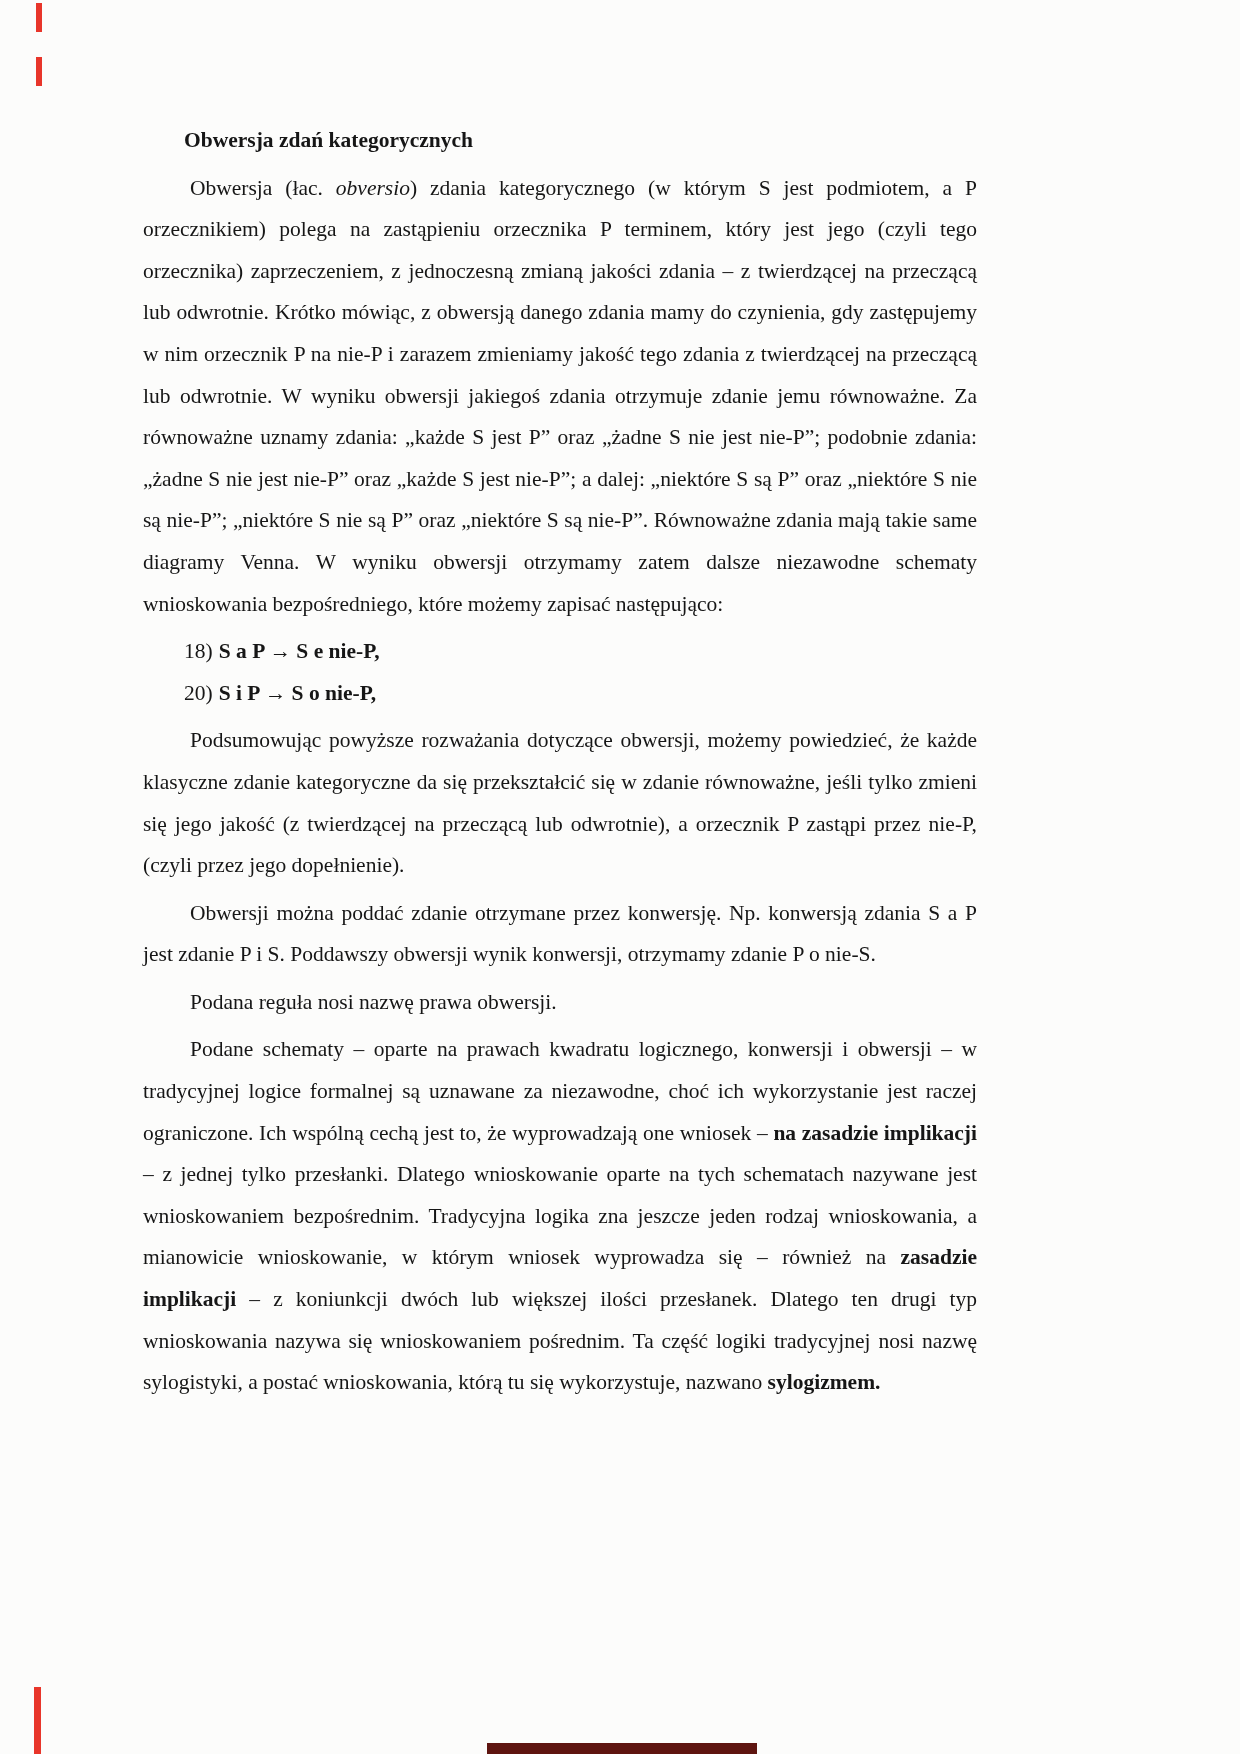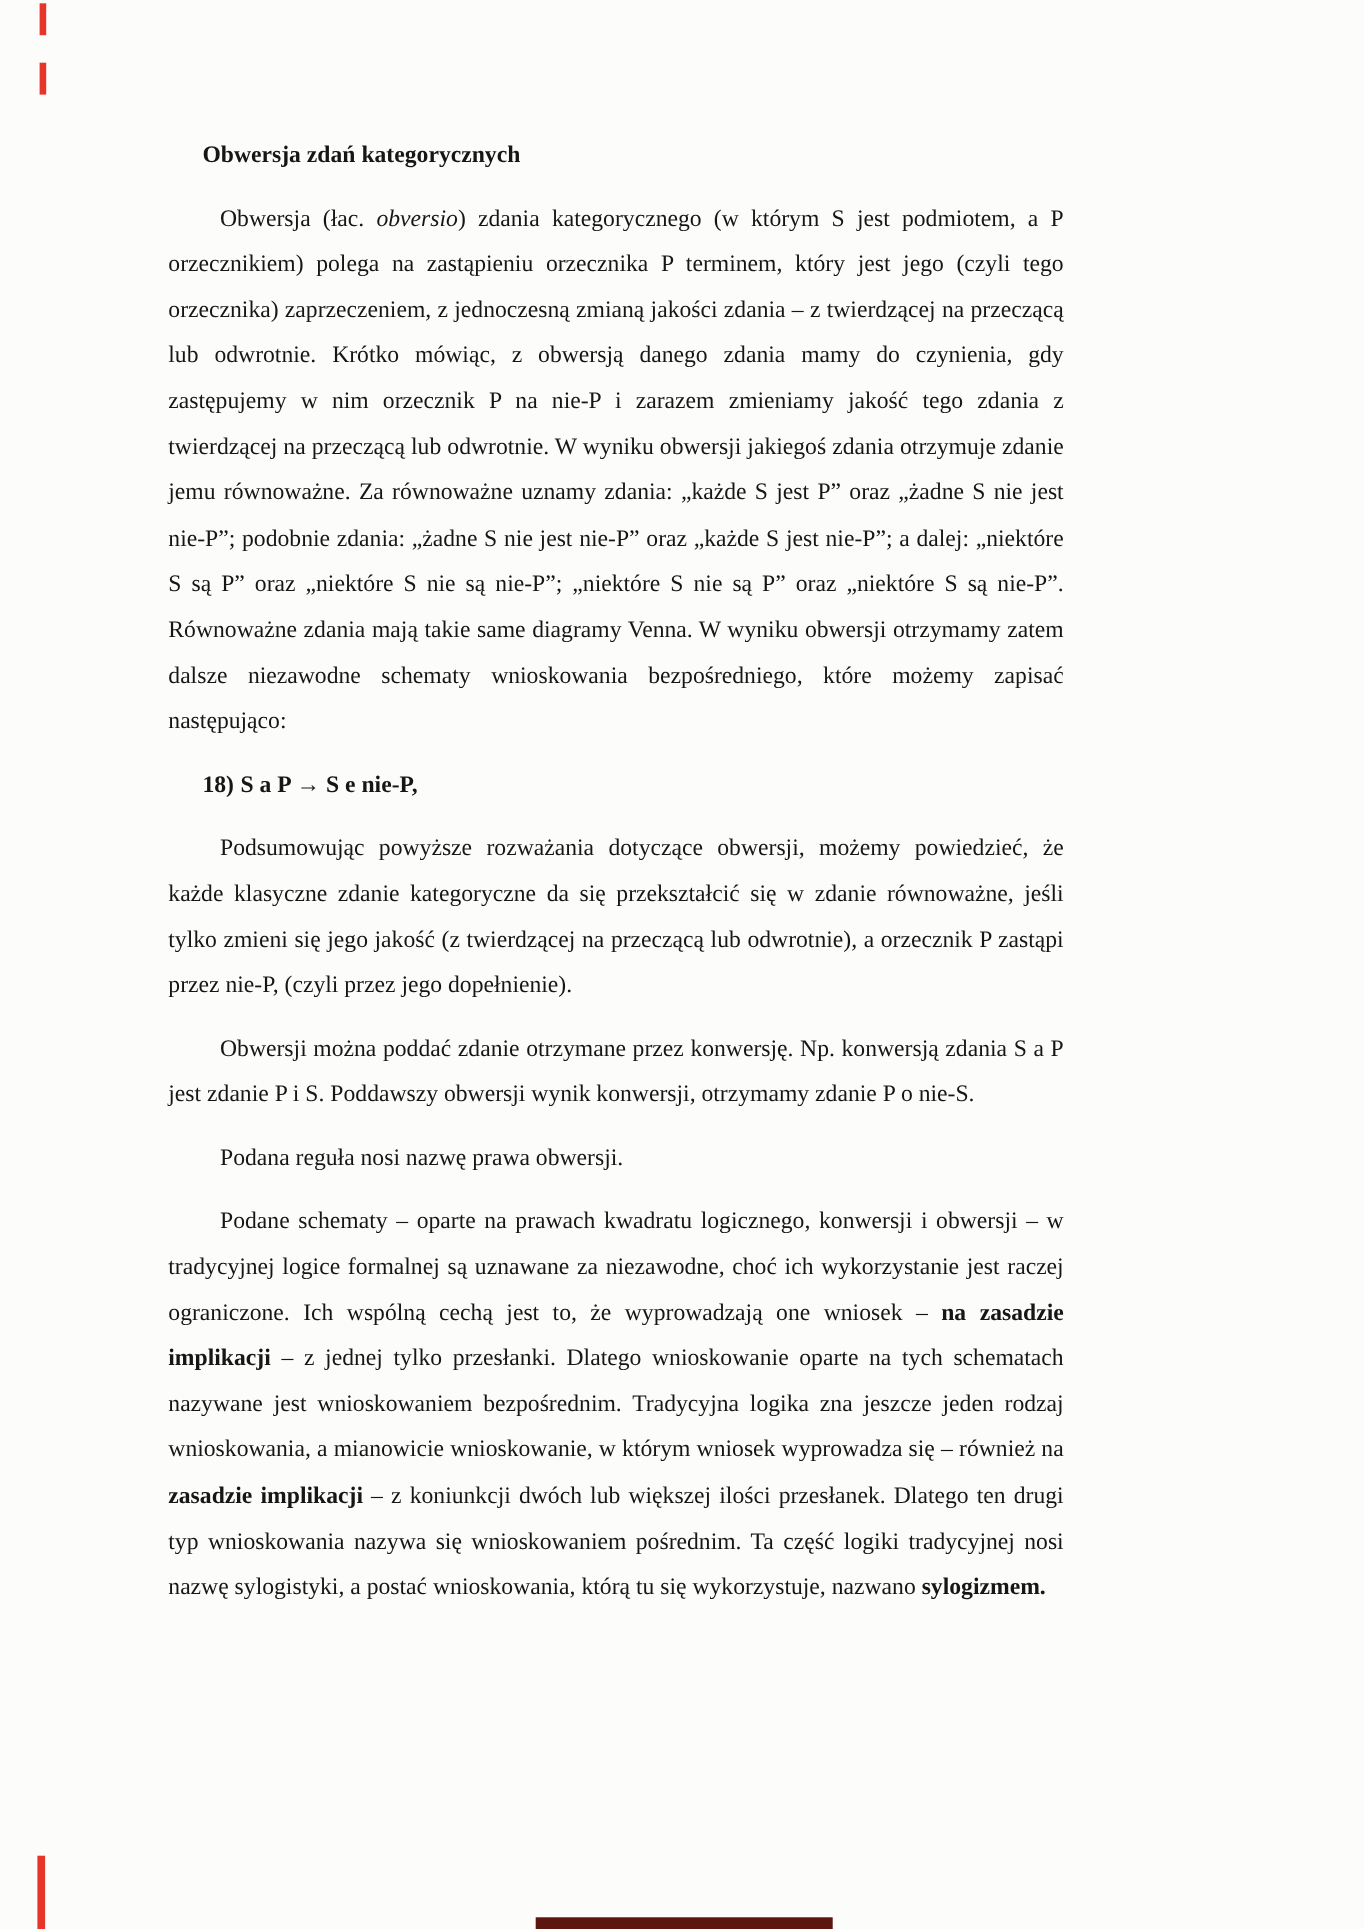--- a/index.html
+++ b/index.html
@@ -23,30 +23,30 @@
     line-height: 41.6px;
     text-align: justify;
   }
   .heading {
     font-weight: bold;
     text-indent: 47px;
     text-align: left;
     margin: 0;
   }
   p.body-para {
-    margin: 16px;
+    margin: 6px;
     text-indent: 47px;
     text-align: justify;
   }
   .formula-line {
     margin: 0 0 0 47px;
     text-align: left;
     white-space: nowrap;
   }
-  .formula-number { font-weight: bold; margin-right: 6px; }
+  .formula-number { font-weight: normal; margin-right: 6px; }
   .formula-expr { font-weight: bold; }
   .bold { font-weight: bold; }
   .italic { font-style: italic; }
   
   .scan-mark { position: absolute; }
   #mark-tl-1 { left: 36px; top: 3px;    width: 6px;  height: 29px; }
   #mark-tl-2 { left: 36px; top: 57px;   width: 6px;  height: 29px; }
   #mark-bl   { left: 34px; top: 1687px; width: 7px;  height: 67px; }
   #mark-bc   { left: 487px; top: 1743px; width: 270px; height: 11px; }
 </style>
@@ -57,20 +57,23 @@
 
   <div class="text-block">
 
     <h1 class="heading" style="font-size:21.5px;">Obwersja zdań kategorycznych</h1>
 
     <p class="body-para"><span>Obwersja (łac. </span><span class="italic">obversio</span><span>) zdania kategorycznego (w którym S jest podmiotem, a P orzecznikiem) polega na zastąpieniu orzecznika P terminem, który jest jego (czyli tego orzecznika) zaprzeczeniem, z jednoczesną zmianą jakości zdania – z twierdzącej na przeczącą lub odwrotnie. Krótko mówiąc, z obwersją danego zdania mamy do czynienia, gdy zastępujemy w nim orzecznik P na nie-P i zarazem zmieniamy jakość tego zdania z twierdzącej na przeczącą lub odwrotnie. W wyniku obwersji jakiegoś zdania otrzymuje zdanie jemu równoważne. Za równoważne uznamy zdania: „każde S jest P” oraz „żadne S nie jest nie-P”; podobnie zdania: „żadne S nie jest nie-P” oraz „każde S jest nie-P”; a dalej: „niektóre S są P” oraz „niektóre S nie są nie-P”; „niektóre S nie są P” oraz „niektóre S są nie-P”. Równoważne zdania mają takie same diagramy Venna. W wyniku obwersji otrzymamy zatem dalsze niezawodne schematy wnioskowania bezpośredniego, które możemy zapisać następująco:</span></p>
 
     <div class="formula-line">
       <span class="formula-number">18)</span><span class="formula-expr">S a P → S e nie-P,</span>
     </div>
+    <div class="formula-line">
+      <span class="formula-number">20)</span><span class="formula-expr">S i P → S o nie-P,</span>
+    </div>
 
     <p class="body-para">Podsumowując powyższe rozważania dotyczące obwersji, możemy powiedzieć, że każde klasyczne zdanie kategoryczne da się przekształcić się w zdanie równoważne, jeśli tylko zmieni się jego jakość (z twierdzącej na przeczącą lub odwrotnie), a orzecznik P zastąpi przez nie-P, (czyli przez jego dopełnienie).</p>
 
     <p class="body-para">Obwersji można poddać zdanie otrzymane przez konwersję. Np. konwersją zdania S a P jest zdanie P i S. Poddawszy obwersji wynik konwersji, otrzymamy zdanie P o nie-S.</p>
 
     <p class="body-para">Podana reguła nosi nazwę prawa obwersji.</p>
 
     <p class="body-para"><span>Podane schematy – oparte na prawach kwadratu logicznego, konwersji i obwersji – w tradycyjnej logice formalnej są uznawane za niezawodne, choć ich wykorzystanie jest raczej ograniczone. Ich wspólną cechą jest to, że wyprowadzają one wniosek – </span><span class="bold">na zasadzie implikacji</span><span> – z jednej tylko przesłanki. Dlatego wnioskowanie oparte na tych schematach nazywane jest wnioskowaniem bezpośrednim. Tradycyjna logika zna jeszcze jeden rodzaj wnioskowania, a mianowicie wnioskowanie, w którym wniosek wyprowadza się – również na </span><span class="bold">zasadzie implikacji</span><span> – z koniunkcji dwóch lub większej ilości przesłanek. Dlatego ten drugi typ wnioskowania nazywa się wnioskowaniem pośrednim. Ta część logiki tradycyjnej nosi nazwę sylogistyki, a postać wnioskowania, którą tu się wykorzystuje, nazwano </span><span class="bold">sylogizmem.</span></p>
 
   </div>

